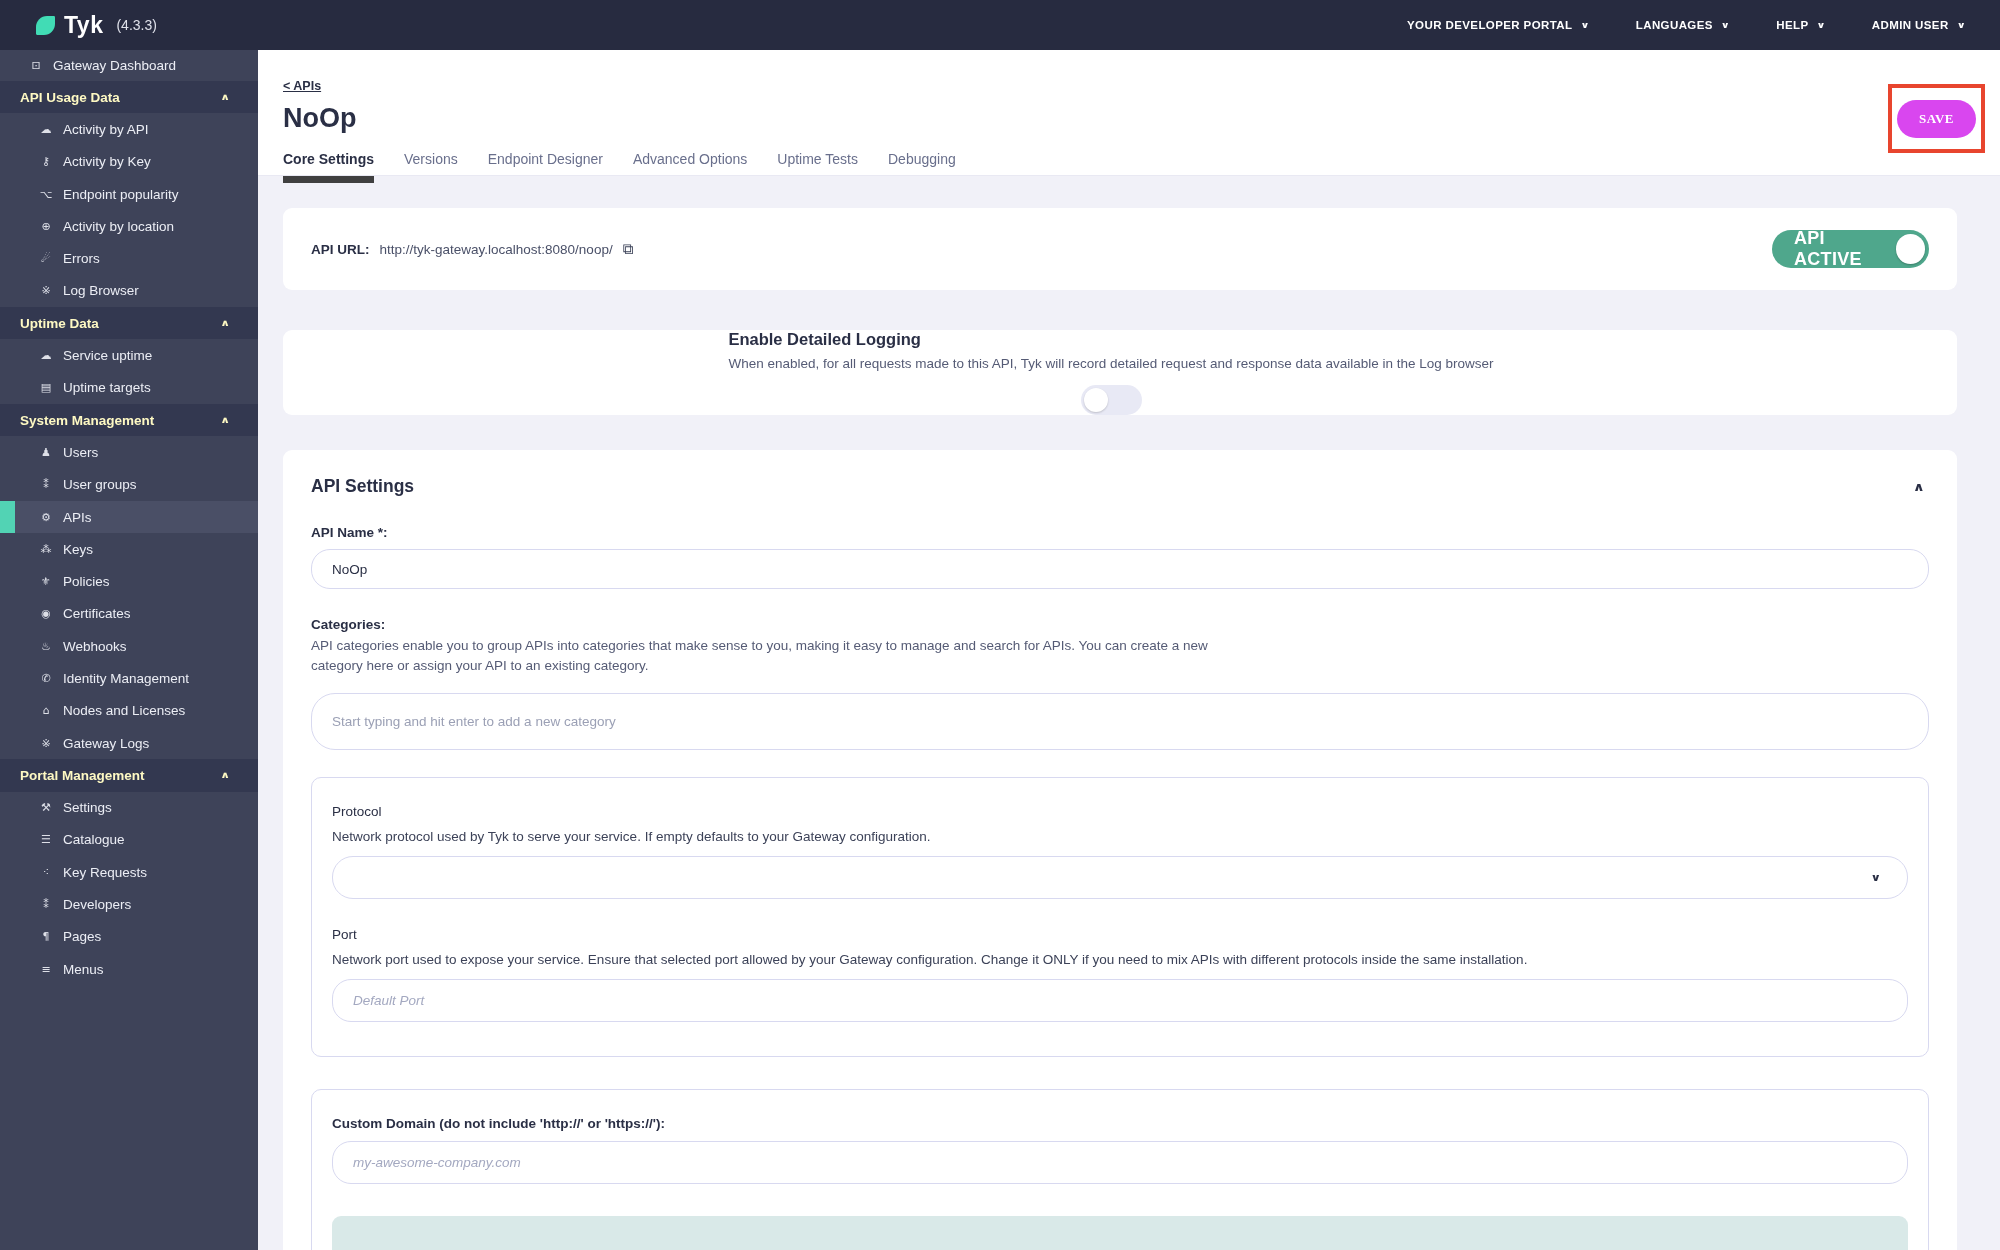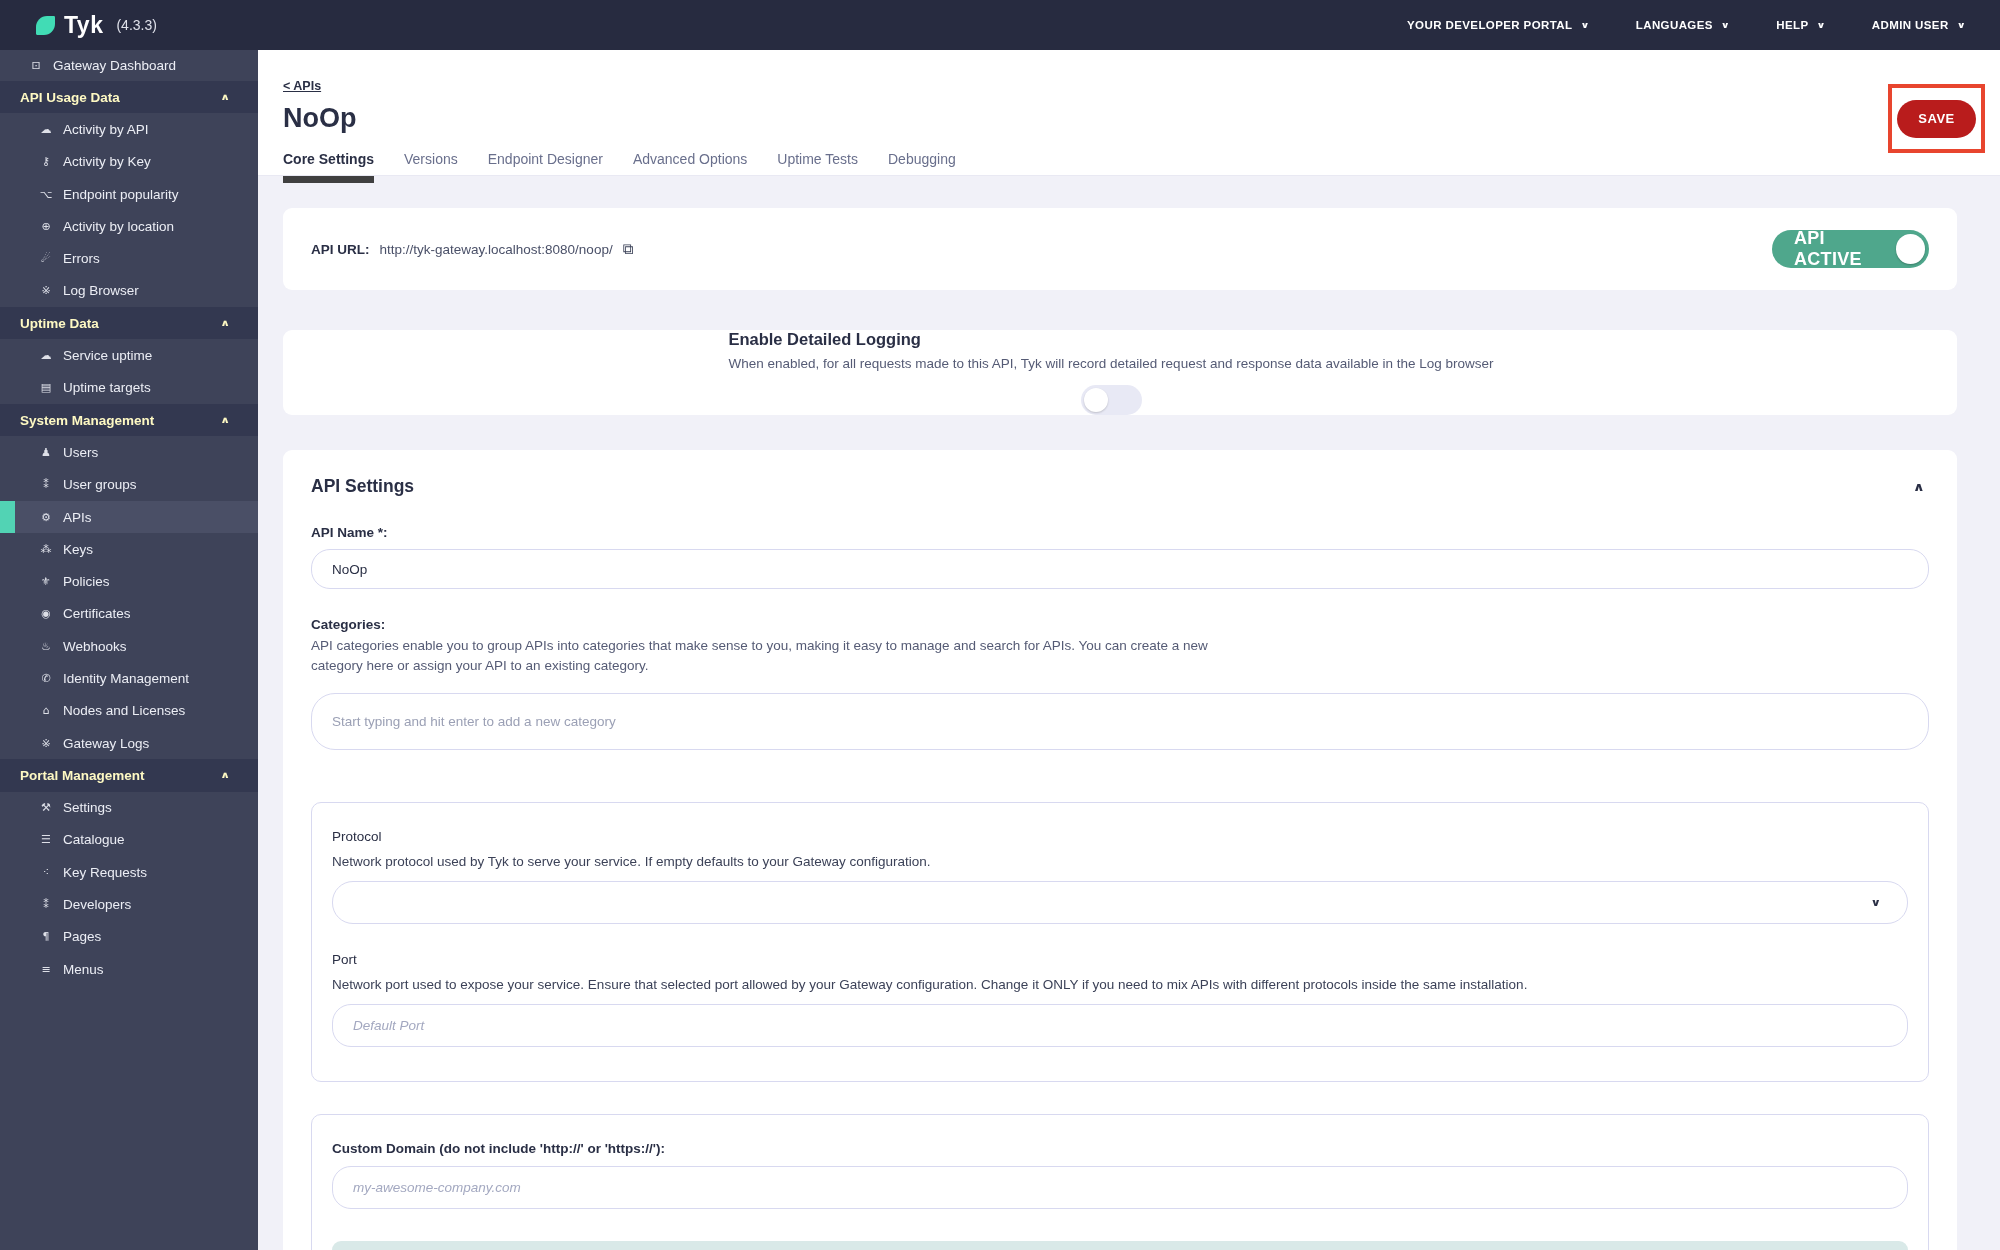--- a/index.html
+++ b/index.html
@@ -36,23 +36,23 @@
   .main-header { background:#fff; height:126px; padding:26px 0 0 25px; position:relative;
                  border-bottom:1px solid #e9e9f3; }
   .breadcrumb { font-size:12.5px; font-weight:bold; color:#2a2f45; text-decoration:underline; cursor:pointer; display:inline-block; }
   .page-title { font-size:27px; font-weight:600; margin-top:9px; color:#2a2f45; }
   .tabs { display:flex; gap:30px; margin-top:17px; }
   .tab { font-size:14px; color:#696f8c; padding-bottom:9px; cursor:pointer; }
   .tab.active { color:#2a2f45; font-weight:bold; border-bottom:7px solid #404040; }
 
   .save-annotation { position:absolute; top:34px; right:15px; width:97px; height:69px;
                      border:4px solid #e8452e; display:flex; align-items:center; justify-content:center; }
-  .save-btn { width:79px; height:38px; background:#b91c1c; border:none; border-radius:19px;
+  .save-btn { width:79px; height:38px; background:#d946ef; border:none; border-radius:19px;
               color:#fff; font-size:13px; font-weight:bold; letter-spacing:0.5px; cursor:pointer;
-              font-family:Liberation Sans, sans-serif; }
+              font-family:Liberation Serif, serif; }
 
   .content { padding:32px 43px 0 25px; }
   .card { background:#fff; border-radius:9px; }
   .card-url { height:82px; display:flex; align-items:center; justify-content:space-between;
               padding:0 28px; margin-bottom:40px; }
   .url-line { font-size:13.5px; color:#4a5068; display:flex; align-items:center; gap:10px; }
   .url-label { font-weight:bold; color:#2a2f45; }
   .copy-icon { font-family:"DejaVu Sans",sans-serif; font-size:15px; color:#3c4258; cursor:pointer; }
 
   .toggle-on { width:157px; height:38px; background:#4fa78c; border-radius:19px; display:flex;
@@ -75,21 +75,21 @@
 
   .field-label { font-size:13.5px; font-weight:600; color:#2a2f45; margin:28px 0 9px 0; display:block; }
   input.txt, .select { width:100%; height:40px; border:1px solid #d8d9f0; border-radius:19px;
                font-size:13.5px; color:#2a2f45; padding:0 20px; background:#fff; outline:none;
                font-family:"Liberation Sans","DejaVu Sans",sans-serif; }
   input.txt::placeholder { color:#9ba0b5; }
   input.italic-ph::placeholder { font-style:italic; color:#a3a8c0; }
   input.tall { height:57px; border-radius:24px; }
   .cat-desc { font-size:13.5px; color:#555b75; max-width:940px; line-height:1.5; margin-top:2px; }
 
-  .sub-card { border:1px solid #d8d9f0; border-radius:10px; padding:26px 20px 34px 20px; margin-top:52px; }
+  .sub-card { border:1px solid #d8d9f0; border-radius:10px; padding:26px 20px 34px 20px; margin-top:27px; }
   .sub-label { font-size:13.5px; color:#2a2f45; margin-bottom:10px; display:block; }
   .sub-desc { font-size:13.5px; color:#3c4258; margin-bottom:12px; }
   .select { height:43px; border-radius:21px; display:flex; align-items:center; justify-content:flex-end;
             cursor:pointer; color:#2a2f45; }
   .sel-chev { font-size:13px; font-weight:bold; transform:scaleY(0.8); padding-right:6px; }
   .gap28 { height:28px; }
 
   .info-note { background:#d9e9e8; border-radius:9px; margin-top:32px; padding:40px 24px 46px 24px; }
 </style>
 </head>

